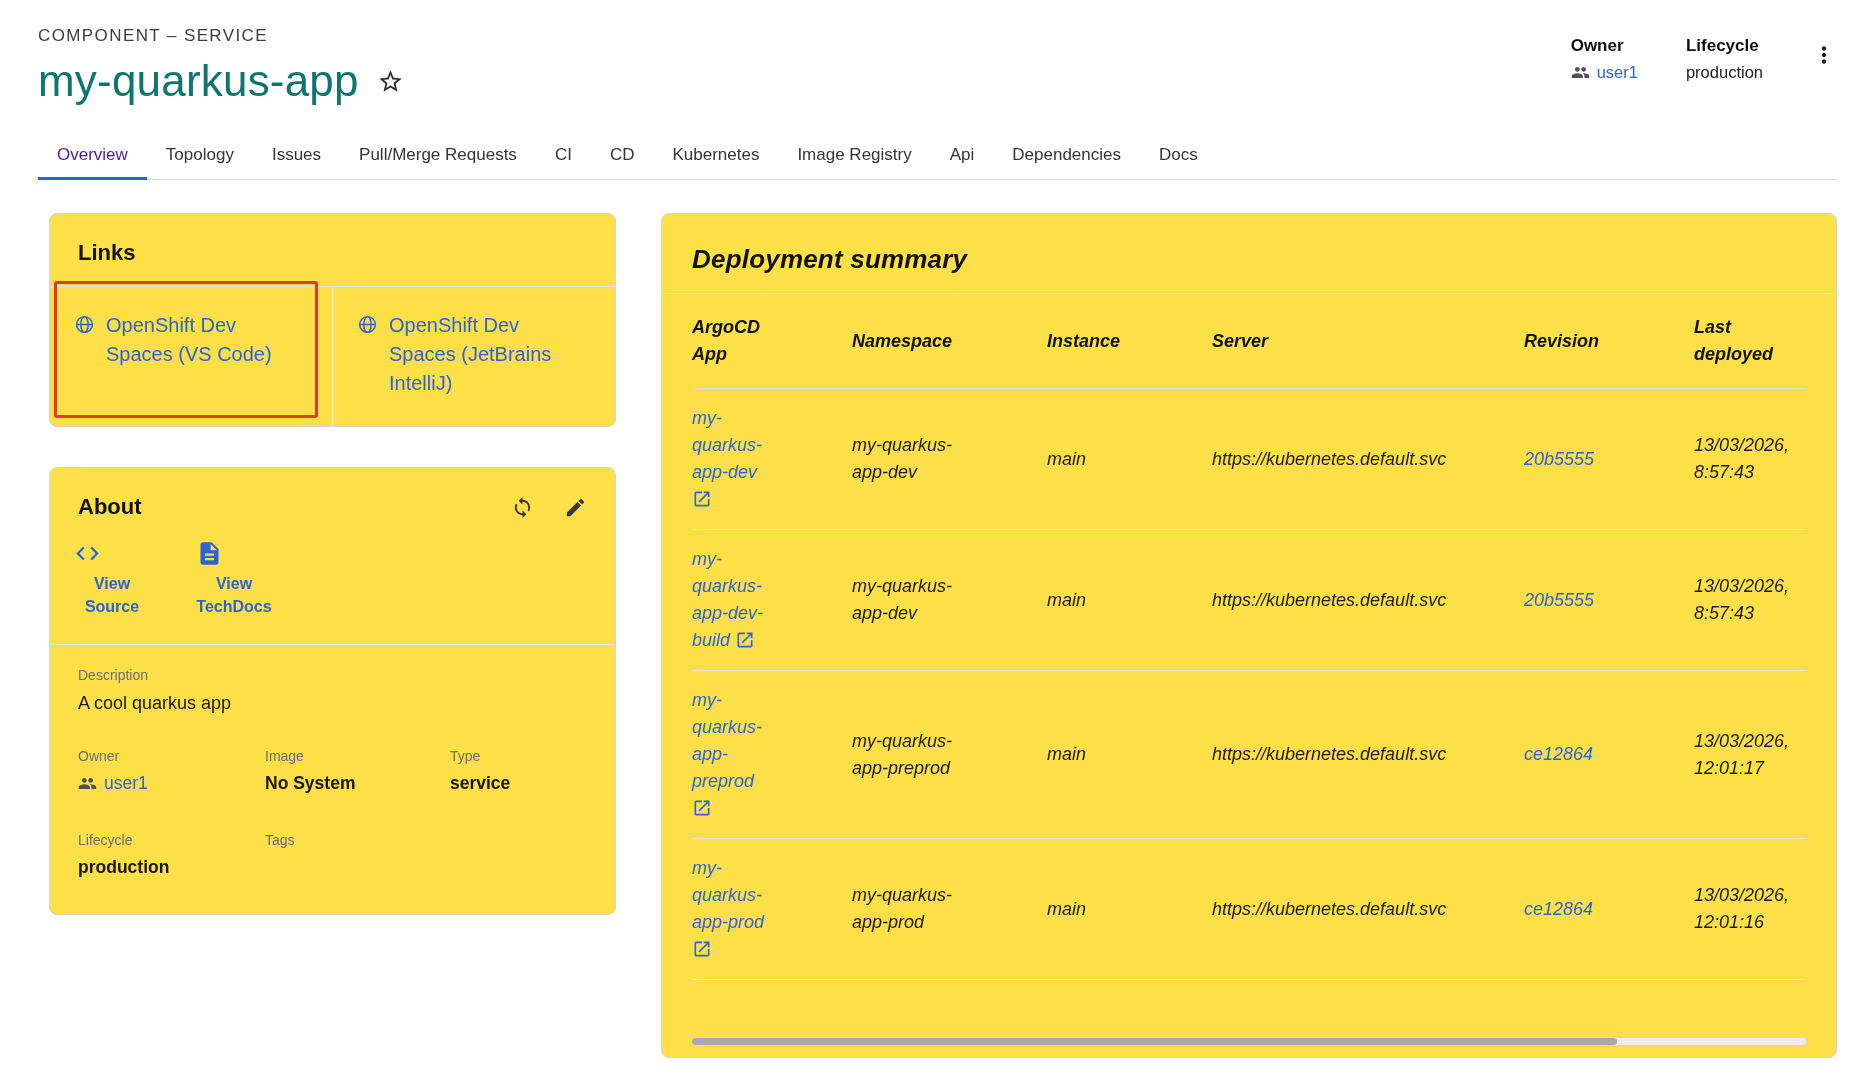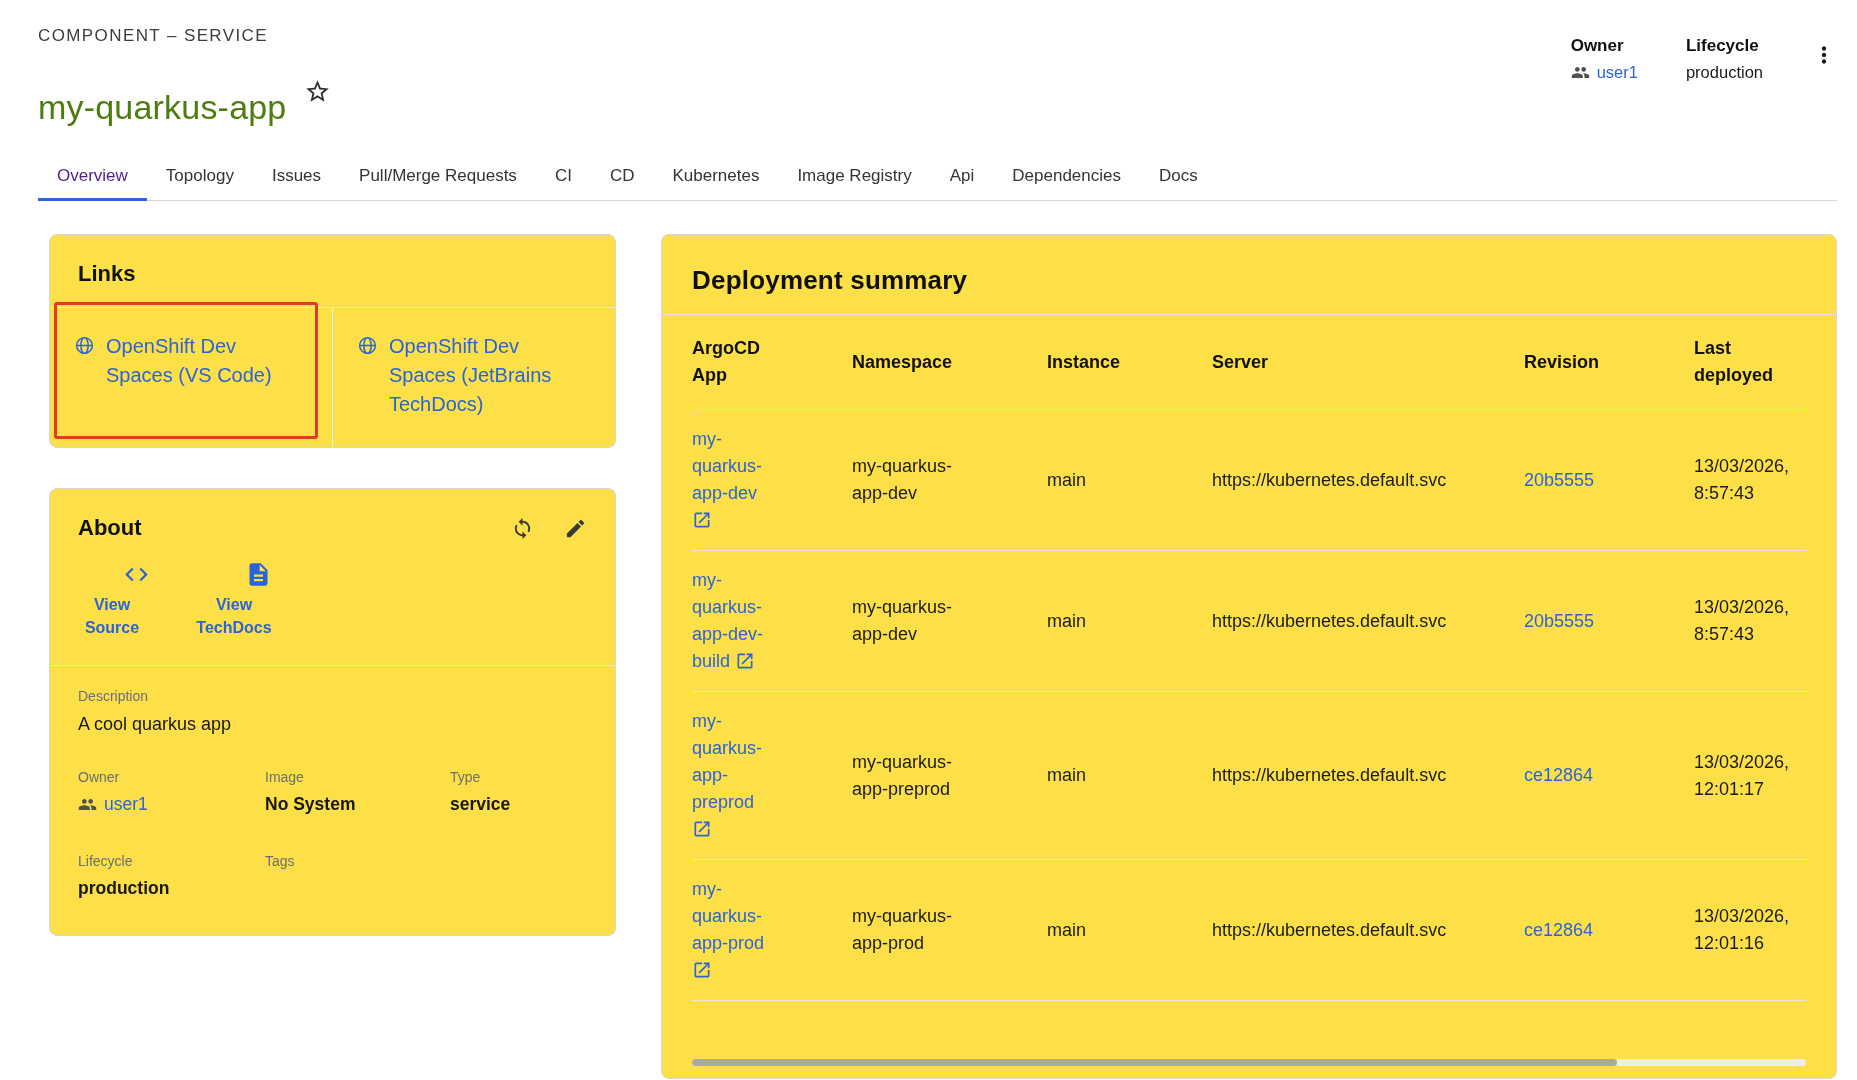--- a/index.html
+++ b/index.html
@@ -17,21 +17,21 @@
   }
   a { text-decoration: none; color: var(--blue); cursor: pointer; }
   svg { display: block; }
 
   .page { padding: 26px 20px 0 38px; }
 
   
   .page-header { display: flex; justify-content: space-between; align-items: flex-start; }
   .eyebrow { font-size: 17px; letter-spacing: 1.4px; color: #3d3d3d; }
   .title-row { display: flex; align-items: center; gap: 18px; margin-top: 10px; }
-  .page-title { font-size: 34px; font-weight: 500; color: #4d7c0f; letter-spacing: .2px; margin-top: 32px; }
+  .page-title { font-size: 44px; font-weight: 500; color: #0f766e; letter-spacing: .2px; }
   .star-btn { background: none; border: none; cursor: pointer; }
   .star-btn svg { width: 27px; height: 27px; color: #2e2e2e; }
   .header-meta { display: flex; gap: 48px; align-items: flex-start; padding-top: 10px; }
   .meta-label { font-weight: 700; font-size: 17px; color: #111; }
   .meta-value { margin-top: 7px; font-size: 16.5px; display: flex; gap: 7px; align-items: center; color: #1c1c1c; }
   .group-icon svg { width: 19px; height: 19px; color: #4f5255; }
   .kebab-btn { background: none; border: none; cursor: pointer; margin-top: 6px; }
   .kebab-btn svg { width: 26px; height: 26px; color: #1b1b1b; }
 
   
@@ -57,38 +57,38 @@
   .link-label { font-size: 20px; line-height: 1.45; color: var(--blue); max-width: 192px; display: inline-block; }
   .annotation-box { position: absolute; left: 4px; right: 14px; top: -6px; bottom: 8px;
     border: 3px solid var(--red); border-radius: 3px; pointer-events: none; }
 
   
   .about-head { display: flex; justify-content: space-between; align-items: center; padding: 26px 28px 0; }
   .about-actions { display: flex; gap: 30px; align-items: center; }
   .icon-btn { background: none; border: none; cursor: pointer; }
   .icon-btn svg { width: 23px; height: 23px; color: #3a3a3a; }
   .about-buttons { display: flex; gap: 46px; padding: 20px 28px 0 24px; }
-  .about-btn { background: none; border: none; cursor: pointer; display: flex; flex-direction: column; align-items: flex-end; width: 76px; gap: 5px; }
+  .about-btn { background: none; border: none; cursor: pointer; display: flex; flex-direction: column; align-items: flex-start; width: 76px; gap: 5px; }
   .about-btn svg { width: 27px; height: 27px; color: var(--blue); }
   .about-btn-label { font-size: 16px; font-weight: 700; color: var(--blue); text-align: center; line-height: 1.45;
     font-family: "Liberation Sans", "DejaVu Sans", sans-serif; }
   .about-rule { margin-top: 26px; border-top: 1px solid var(--rule); }
   .about-desc { padding: 22px 28px 0; }
   .field-label { font-size: 14px; color: var(--gray); }
   .desc-value { margin-top: 10px; font-size: 18px; color: #181818; }
   .about-grid { display: grid; grid-template-columns: 187px 185px 1fr; row-gap: 34px; padding: 34px 28px 36px; }
   .field-value { margin-top: 9px; font-size: 17.5px; color: #181818; }
   .bold { font-weight: 700; }
   .owner-link { display: inline-flex; gap: 7px; align-items: center; color: var(--blue); font-size: 17.5px; }
   .tags-row { display: flex; gap: 10px; margin-top: 8px; }
   .tag-chip { border: 1px solid #2a2931; border-radius: 15px; padding: 4px 13px; font-size: 15px; color: #151515;
     background: #fff; cursor: pointer; font-family: "Liberation Sans", "DejaVu Sans", sans-serif; }
 
   
-  .deploy-card { position: relative; height: 845px; overflow: hidden; }
+  .deploy-card { position: relative; height: 845px; overflow: hidden; font-style: italic; }
   .deploy-head { padding: 30px 30px 18px; }
   .deploy-title { font-size: 26px; font-weight: 700; color: #111; letter-spacing: .2px; }
   .deploy-table-wrap { padding: 0 30px; }
   table { width: 100%; border-collapse: collapse; table-layout: fixed; }
   th { font-size: 18px; font-weight: 700; text-align: left; vertical-align: middle; color: #111;
     padding: 20px 10px 20px 0; border-bottom: 1px solid #dedede; line-height: 1.5; }
   td { font-size: 18px; vertical-align: middle; color: #1c1c1c;
     padding: 16px 10px 16px 0; border-bottom: 1px solid #e6e6e6; line-height: 1.5; }
   .w-narrow { max-width: 82px; }
   .w-ns { max-width: 118px; }
@@ -182,21 +182,21 @@
             <span class="annotation-box"></span>
           </div>
           <div class="link-cell">
             <span class="globe-icon">
               <svg viewBox="0 0 24 24" fill="none" stroke="currentColor" stroke-width="1.7">
                   <circle cx="12" cy="12" r="9"></circle>
                   <ellipse cx="12" cy="12" rx="4.2" ry="9"></ellipse>
                   <path d="M3.3 12h17.4"></path>
                 </svg>
             </span>
-            <a class="link-label">OpenShift Dev Spaces (JetBrains TechDocs)</a>
+            <a class="link-label">OpenShift Dev Spaces (JetBrains IntelliJ)</a>
           </div>
         </div>
       </section>
 
       <section class="card">
         <div class="about-head">
           <h2 class="card-title">About</h2>
           <div class="about-actions">
             <button class="icon-btn">
               <span>

